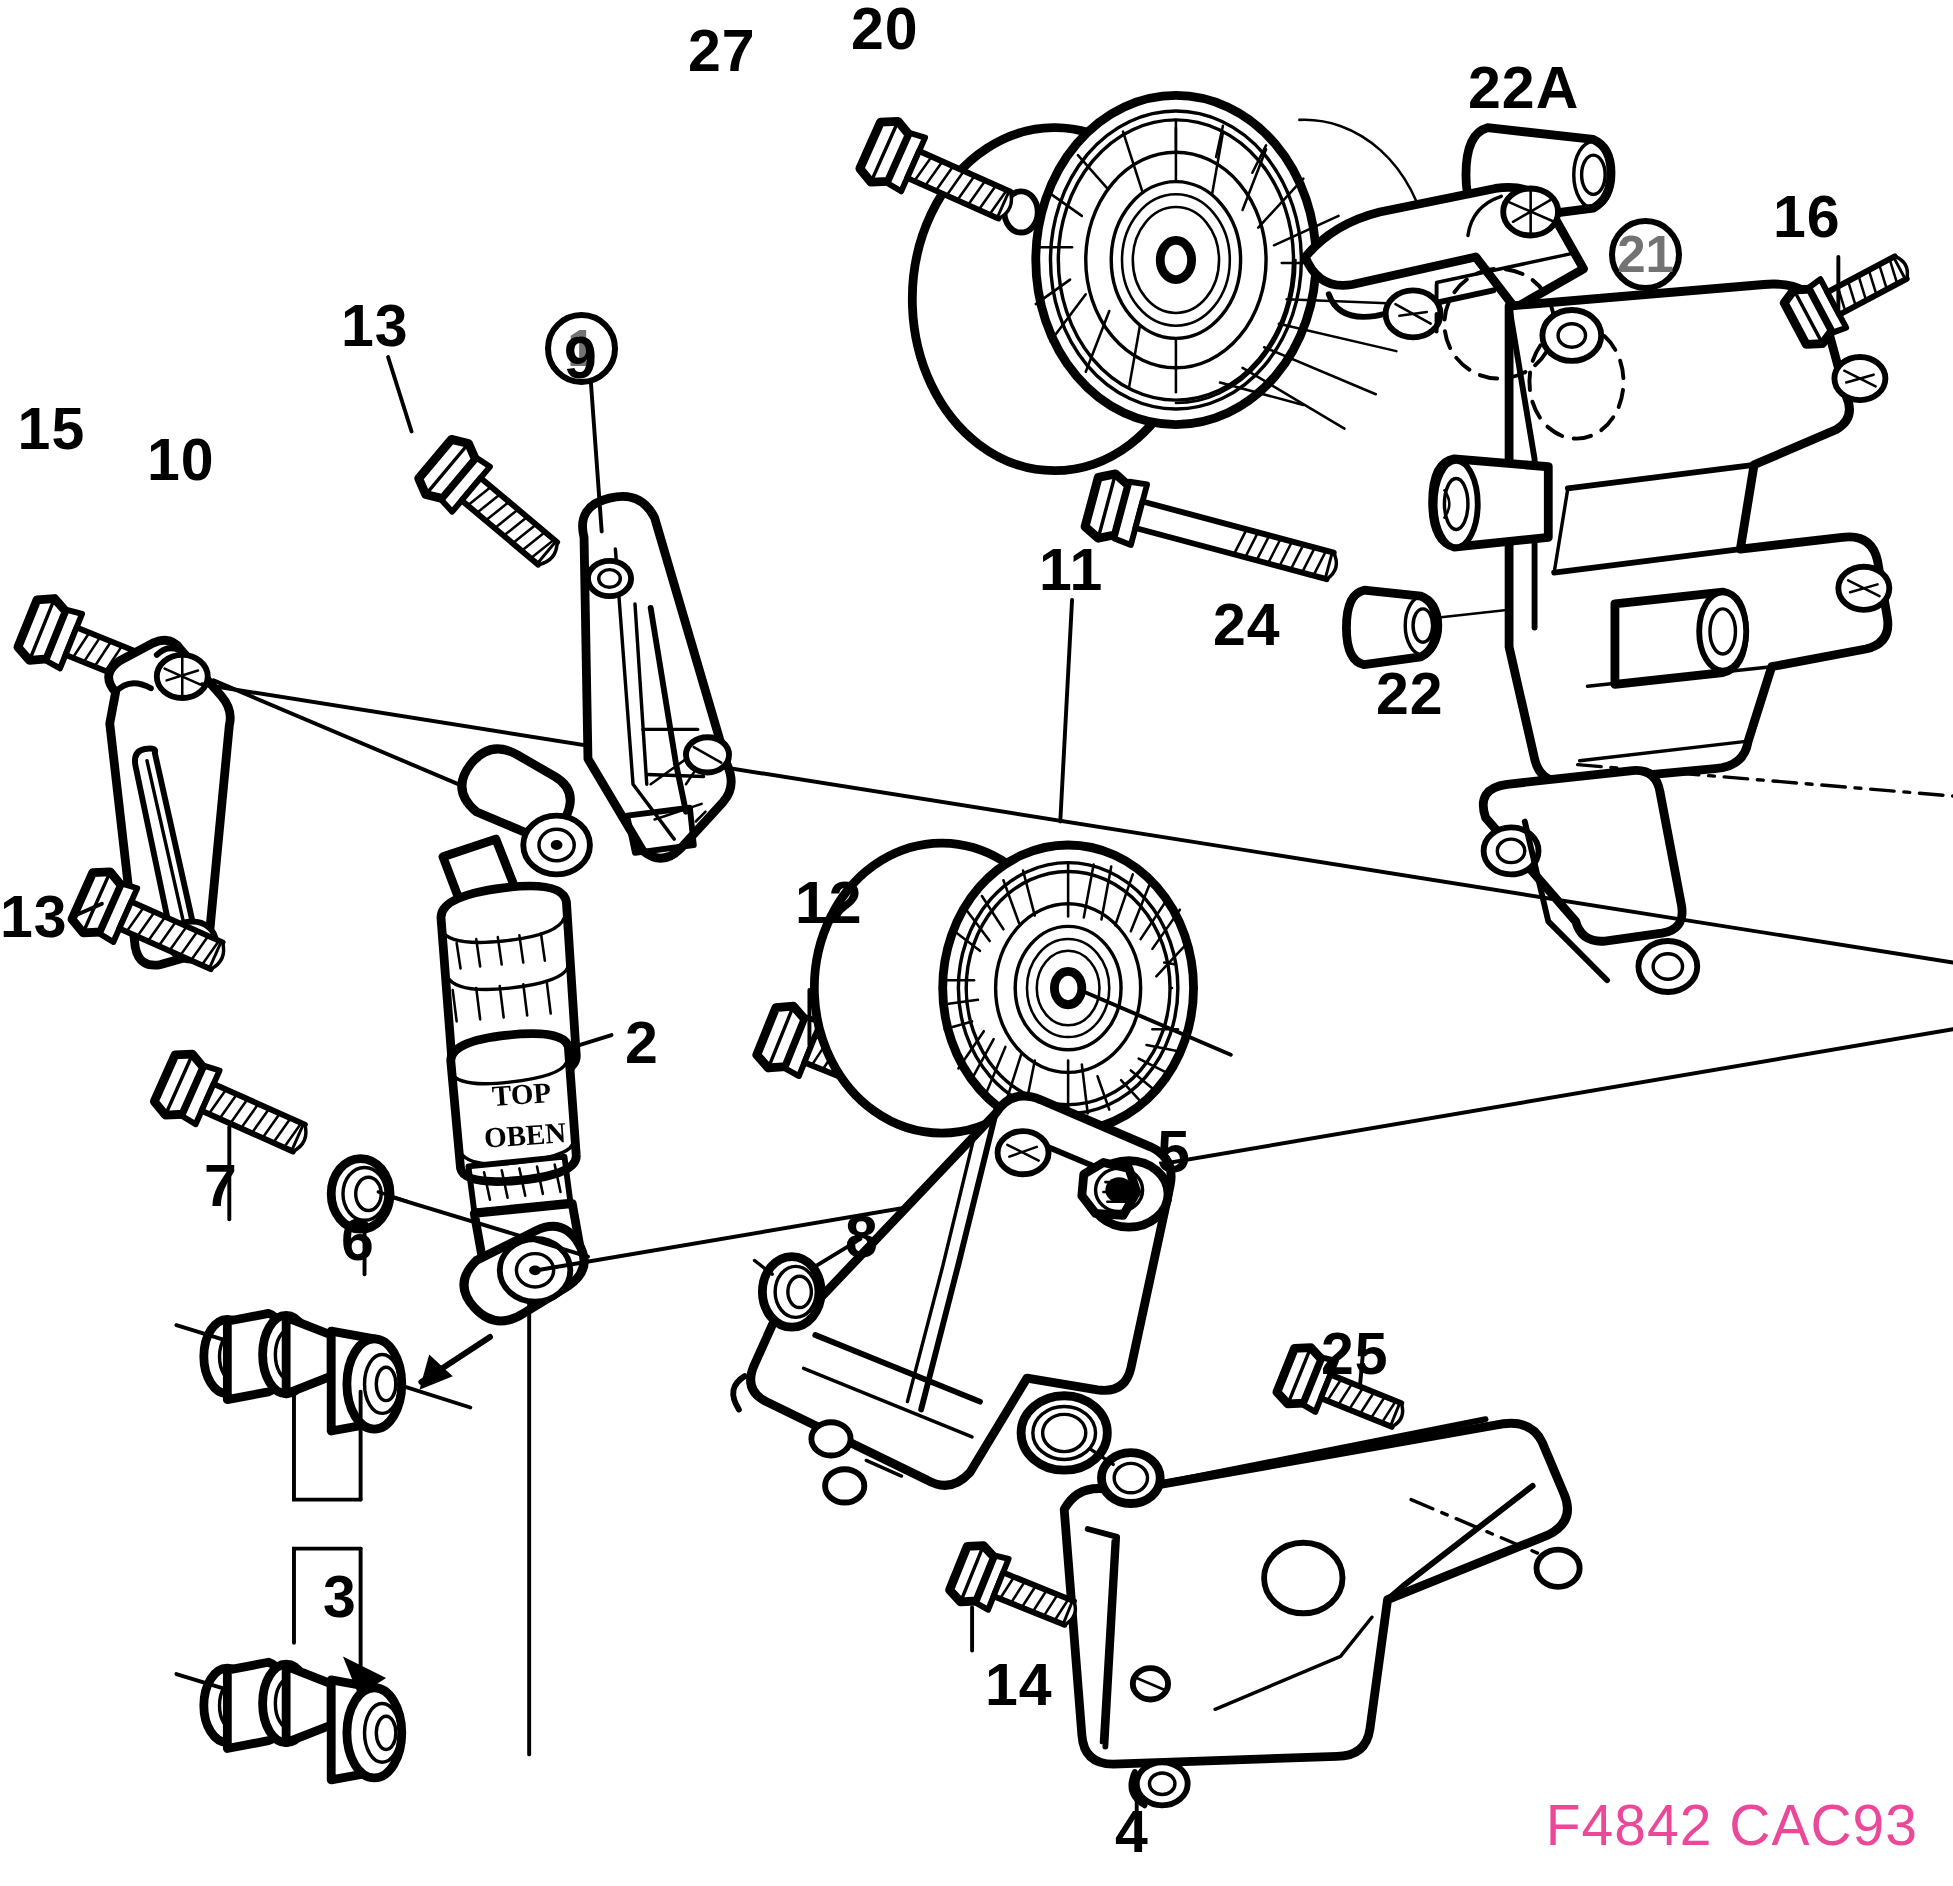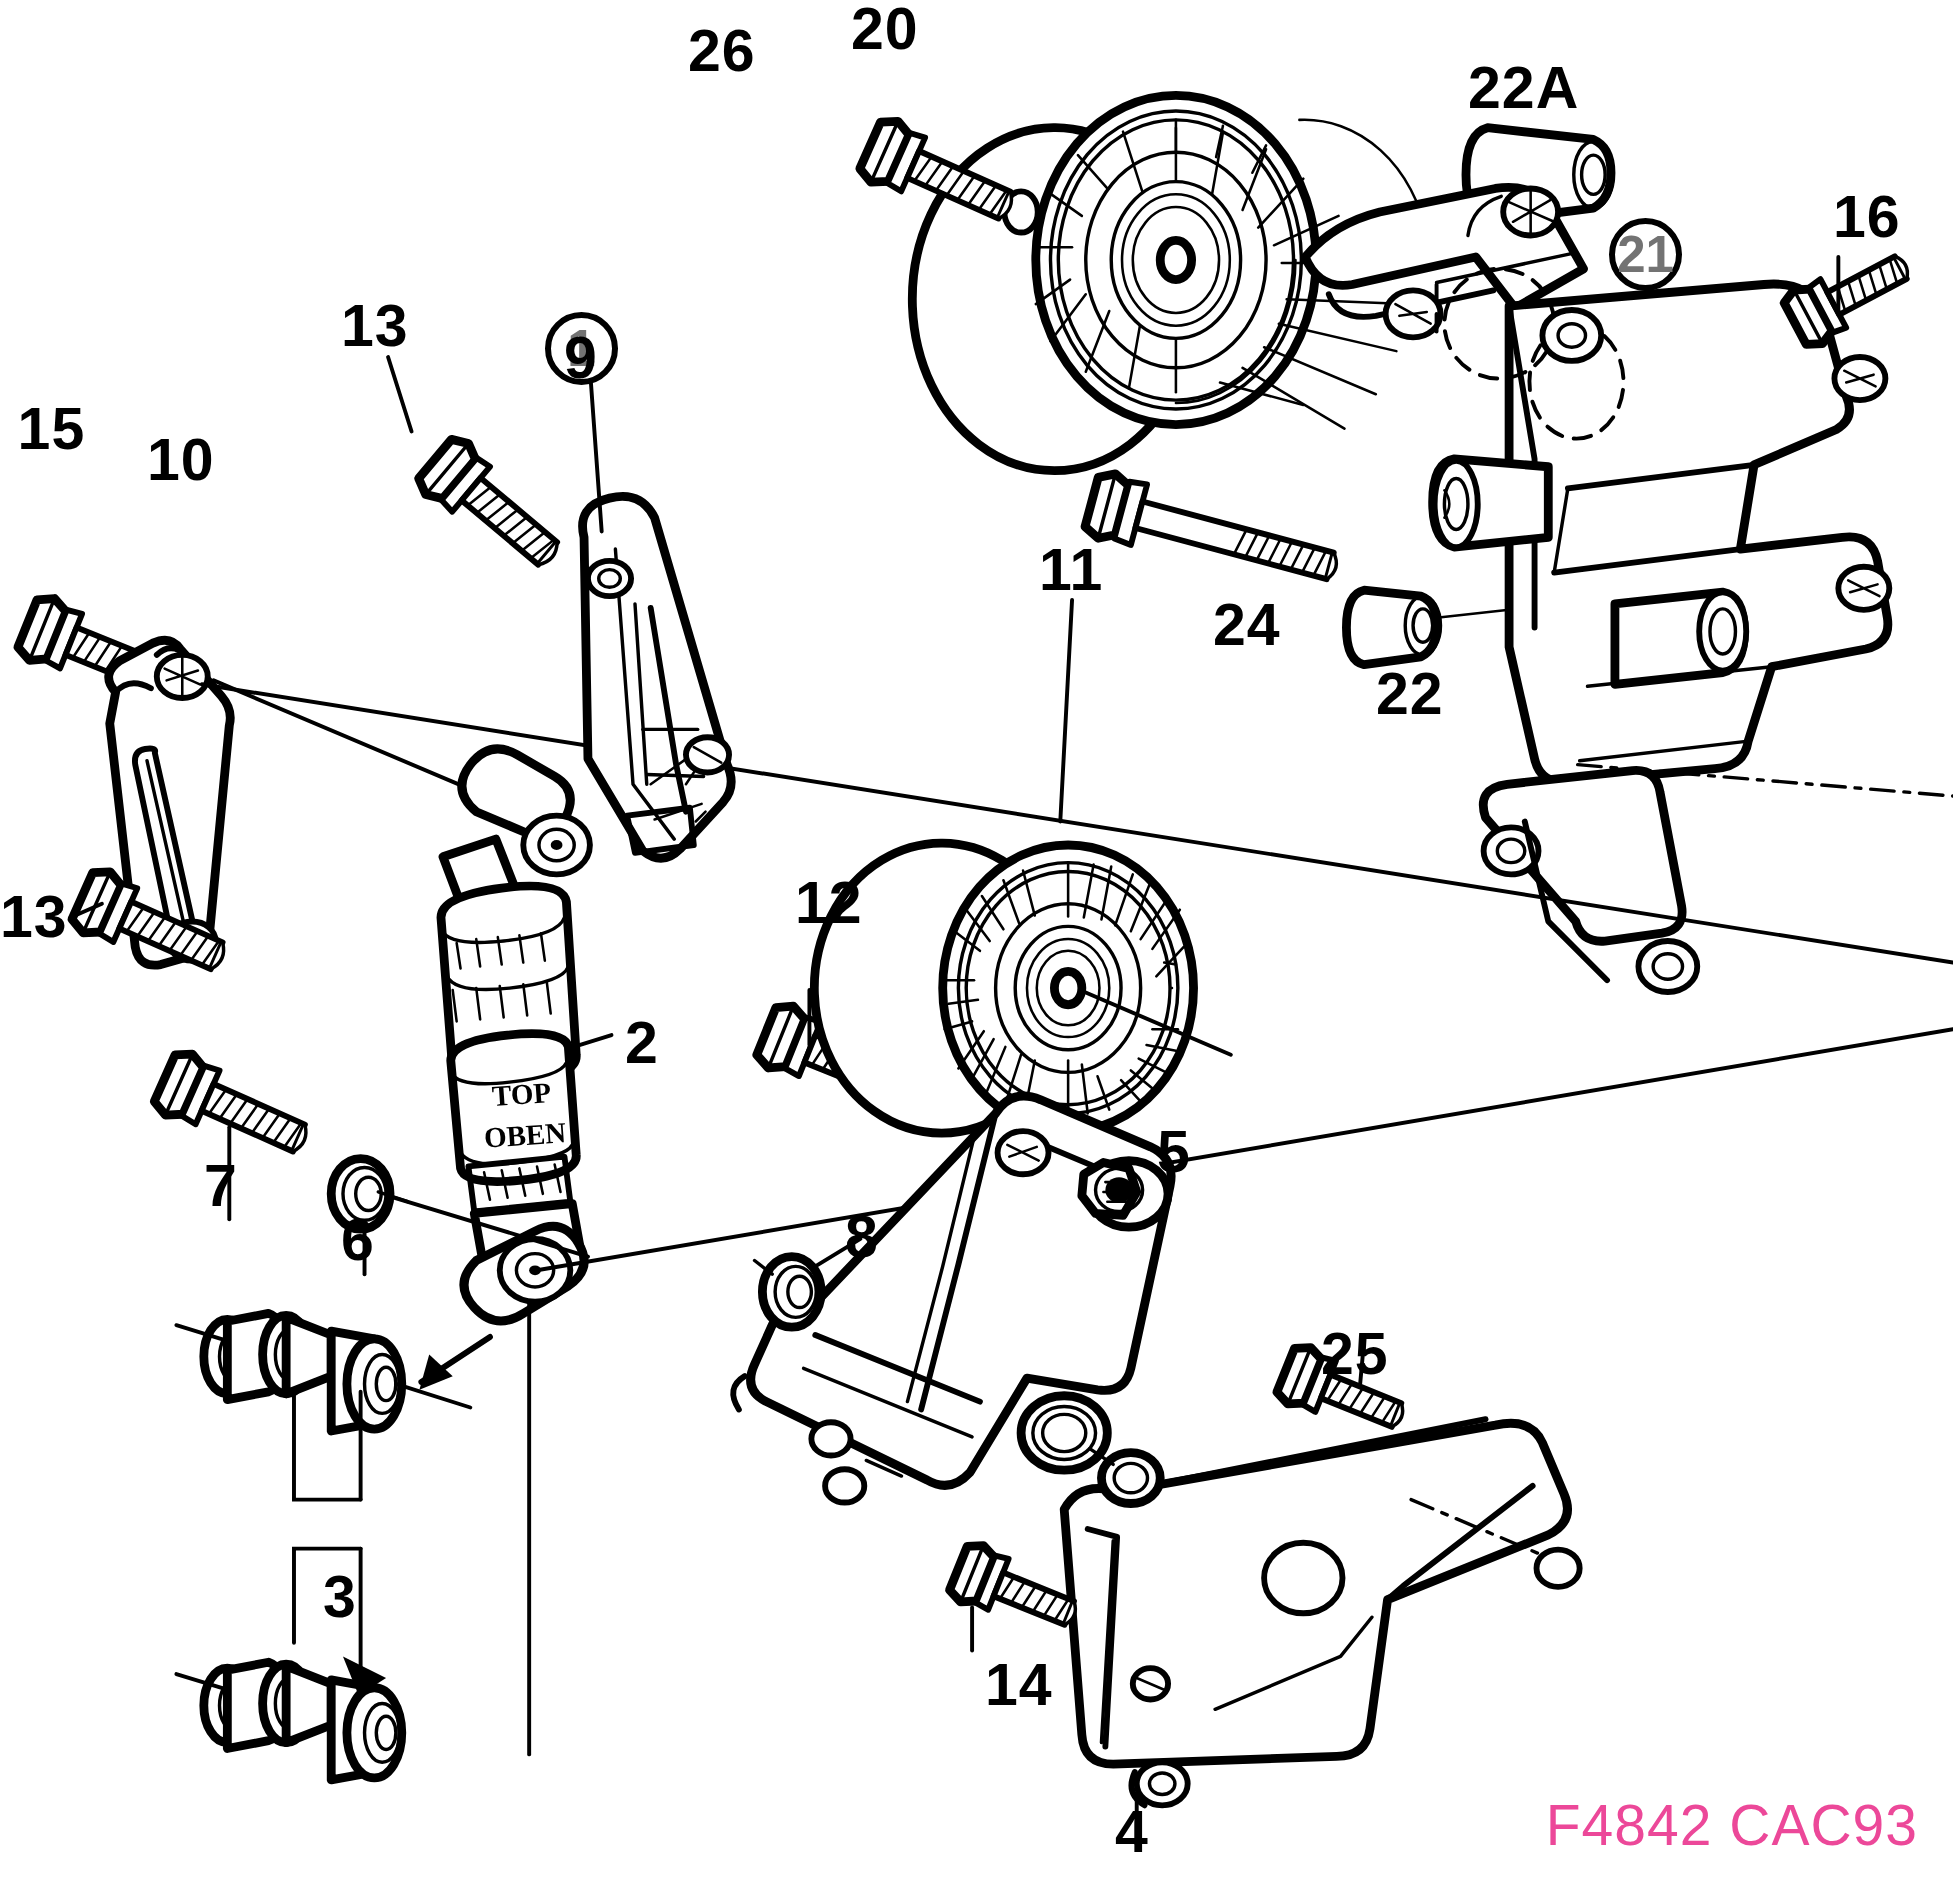--- a/index.html
+++ b/index.html
@@ -623,24 +623,24 @@
     </g>
     <path class="lead" d="M992 1640 L992 1684"></path>
 
   </svg>
 
   <div class="calloutlayer">
 
     <div class="circled" style="left:545px;top:312px;">1</div>
     <div class="circled" style="left:1609px;top:218px;">21</div>
 
-    <div class="callout" style="left:688px;top:21.6px;">26</div>
+    <div class="callout" style="left:688px;top:21.6px;">27</div>
     <div class="callout" style="left:851px;top:0px;">20</div>
     <div class="callout" style="left:1468px;top:59px;">22A</div>
-    <div class="callout" style="left:1833px;top:188px;">16</div>
+    <div class="callout" style="left:1773px;top:188px;">16</div>
     <div class="callout" style="left:341px;top:297px;">13</div>
     <div class="callout" style="left:564px;top:329px;">9</div>
     <div class="callout" style="left:17.6px;top:400px;">15</div>
     <div class="callout" style="left:147px;top:431px;">10</div>
     <div class="callout" style="left:1213px;top:596px;">24</div>
     <div class="callout" style="left:1376px;top:665px;">22</div>
     <div class="callout" style="left:1039px;top:541px;">11</div>
     <div class="callout" style="left:0px;top:888px;">13</div>
     <div class="callout" style="left:779px;top:874px;margin-left:16px;">12</div>
     <div class="callout" style="left:625px;top:1014px;">2</div>

